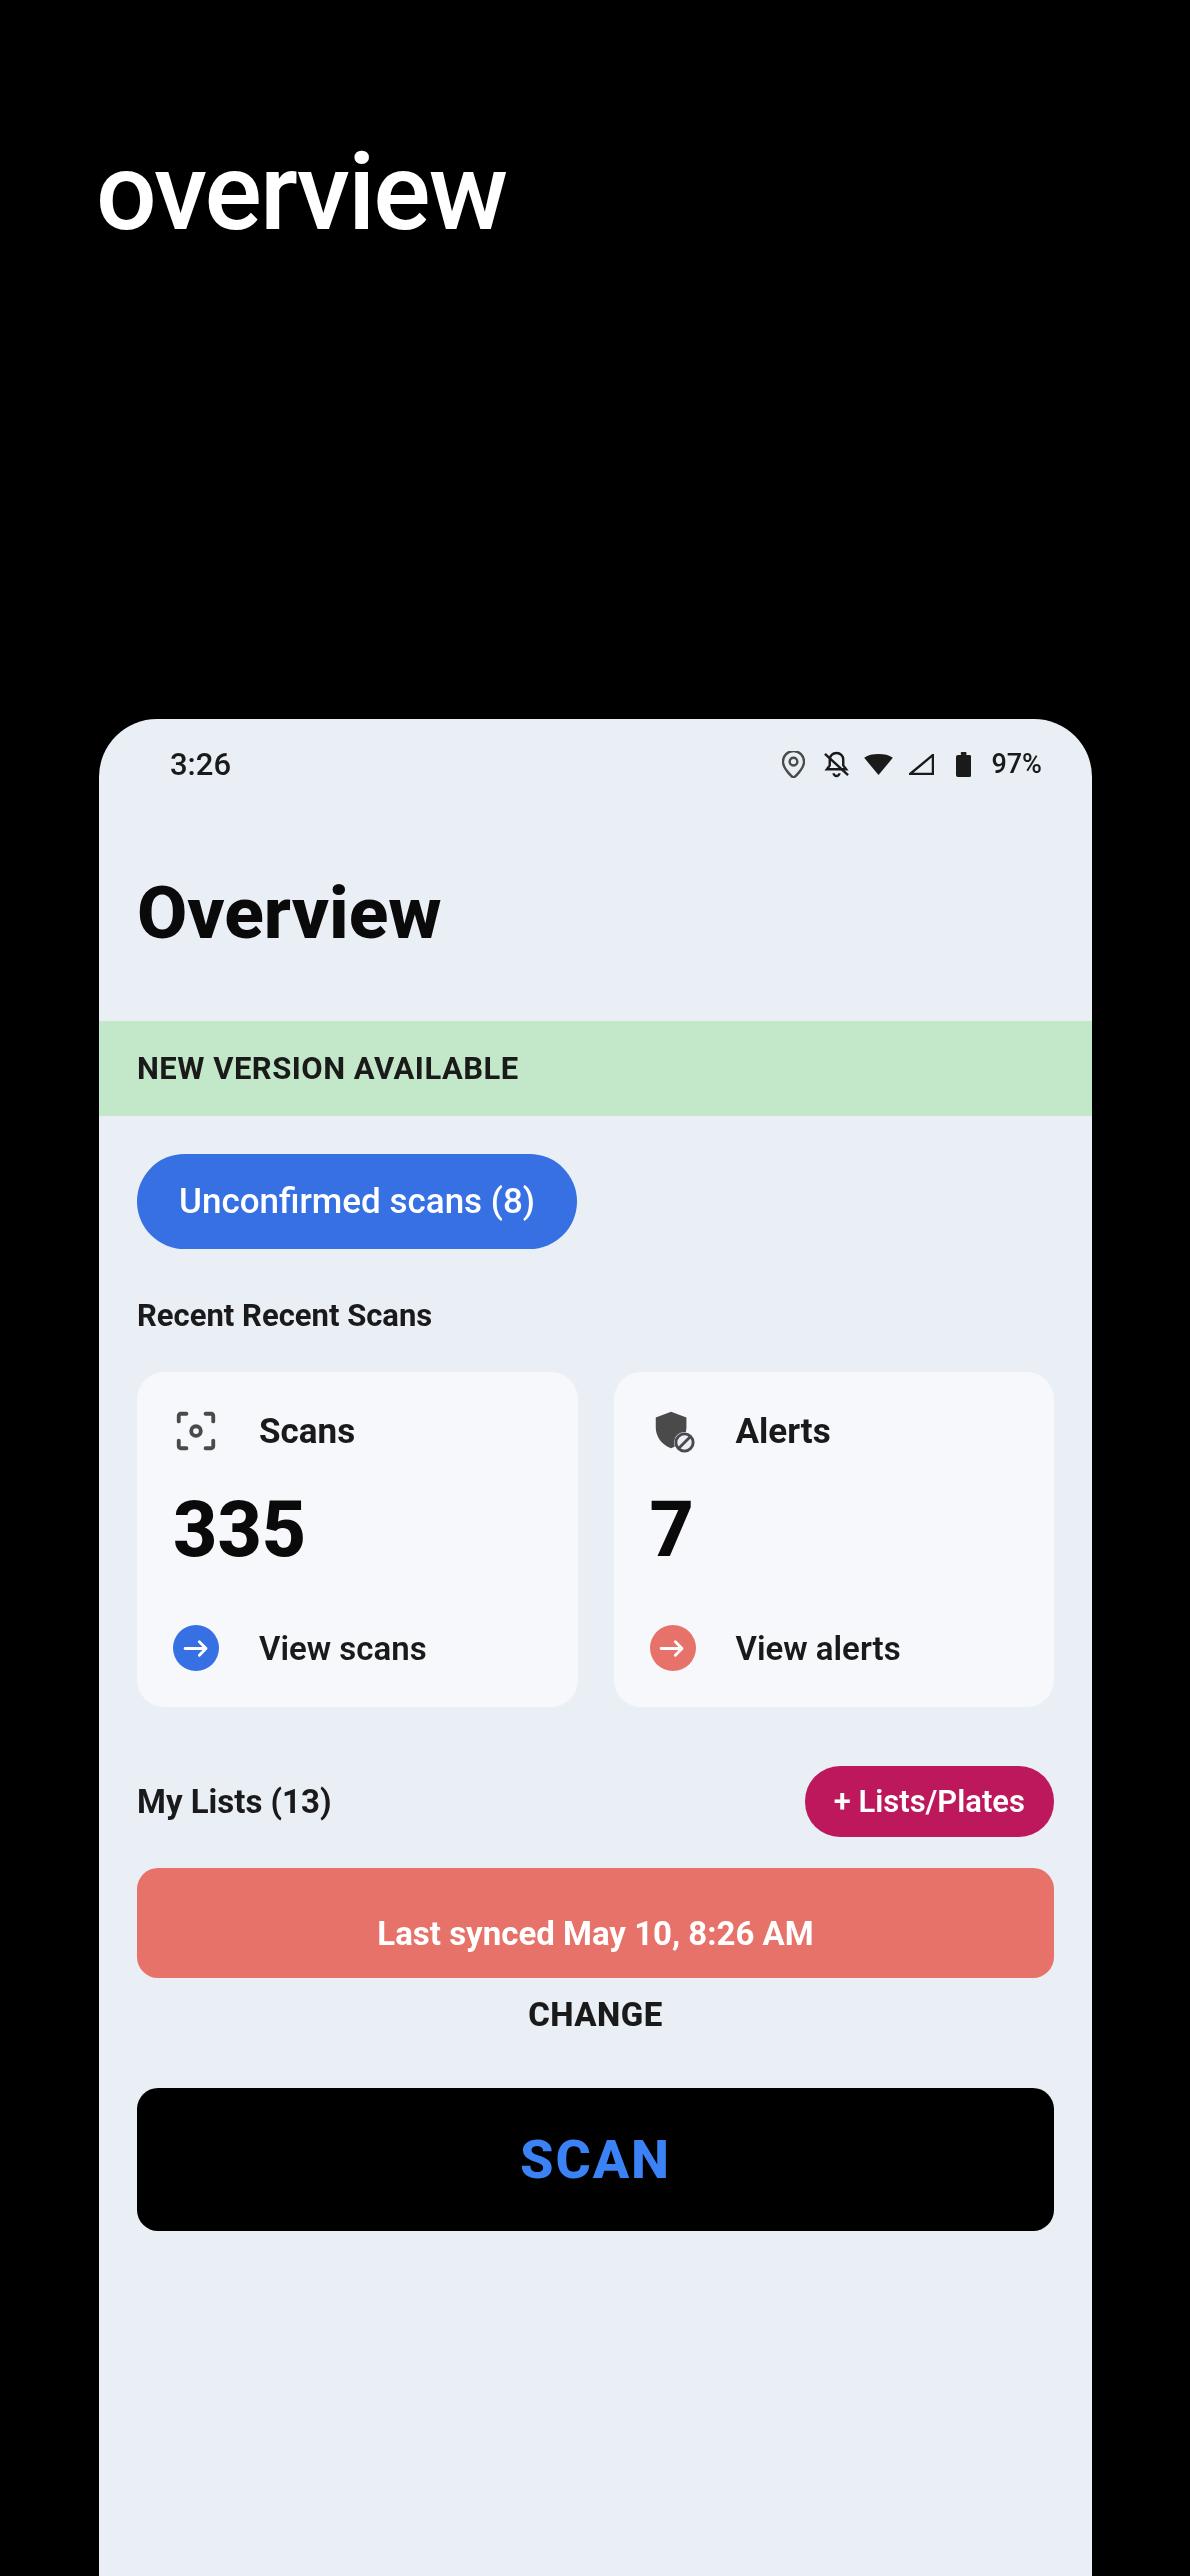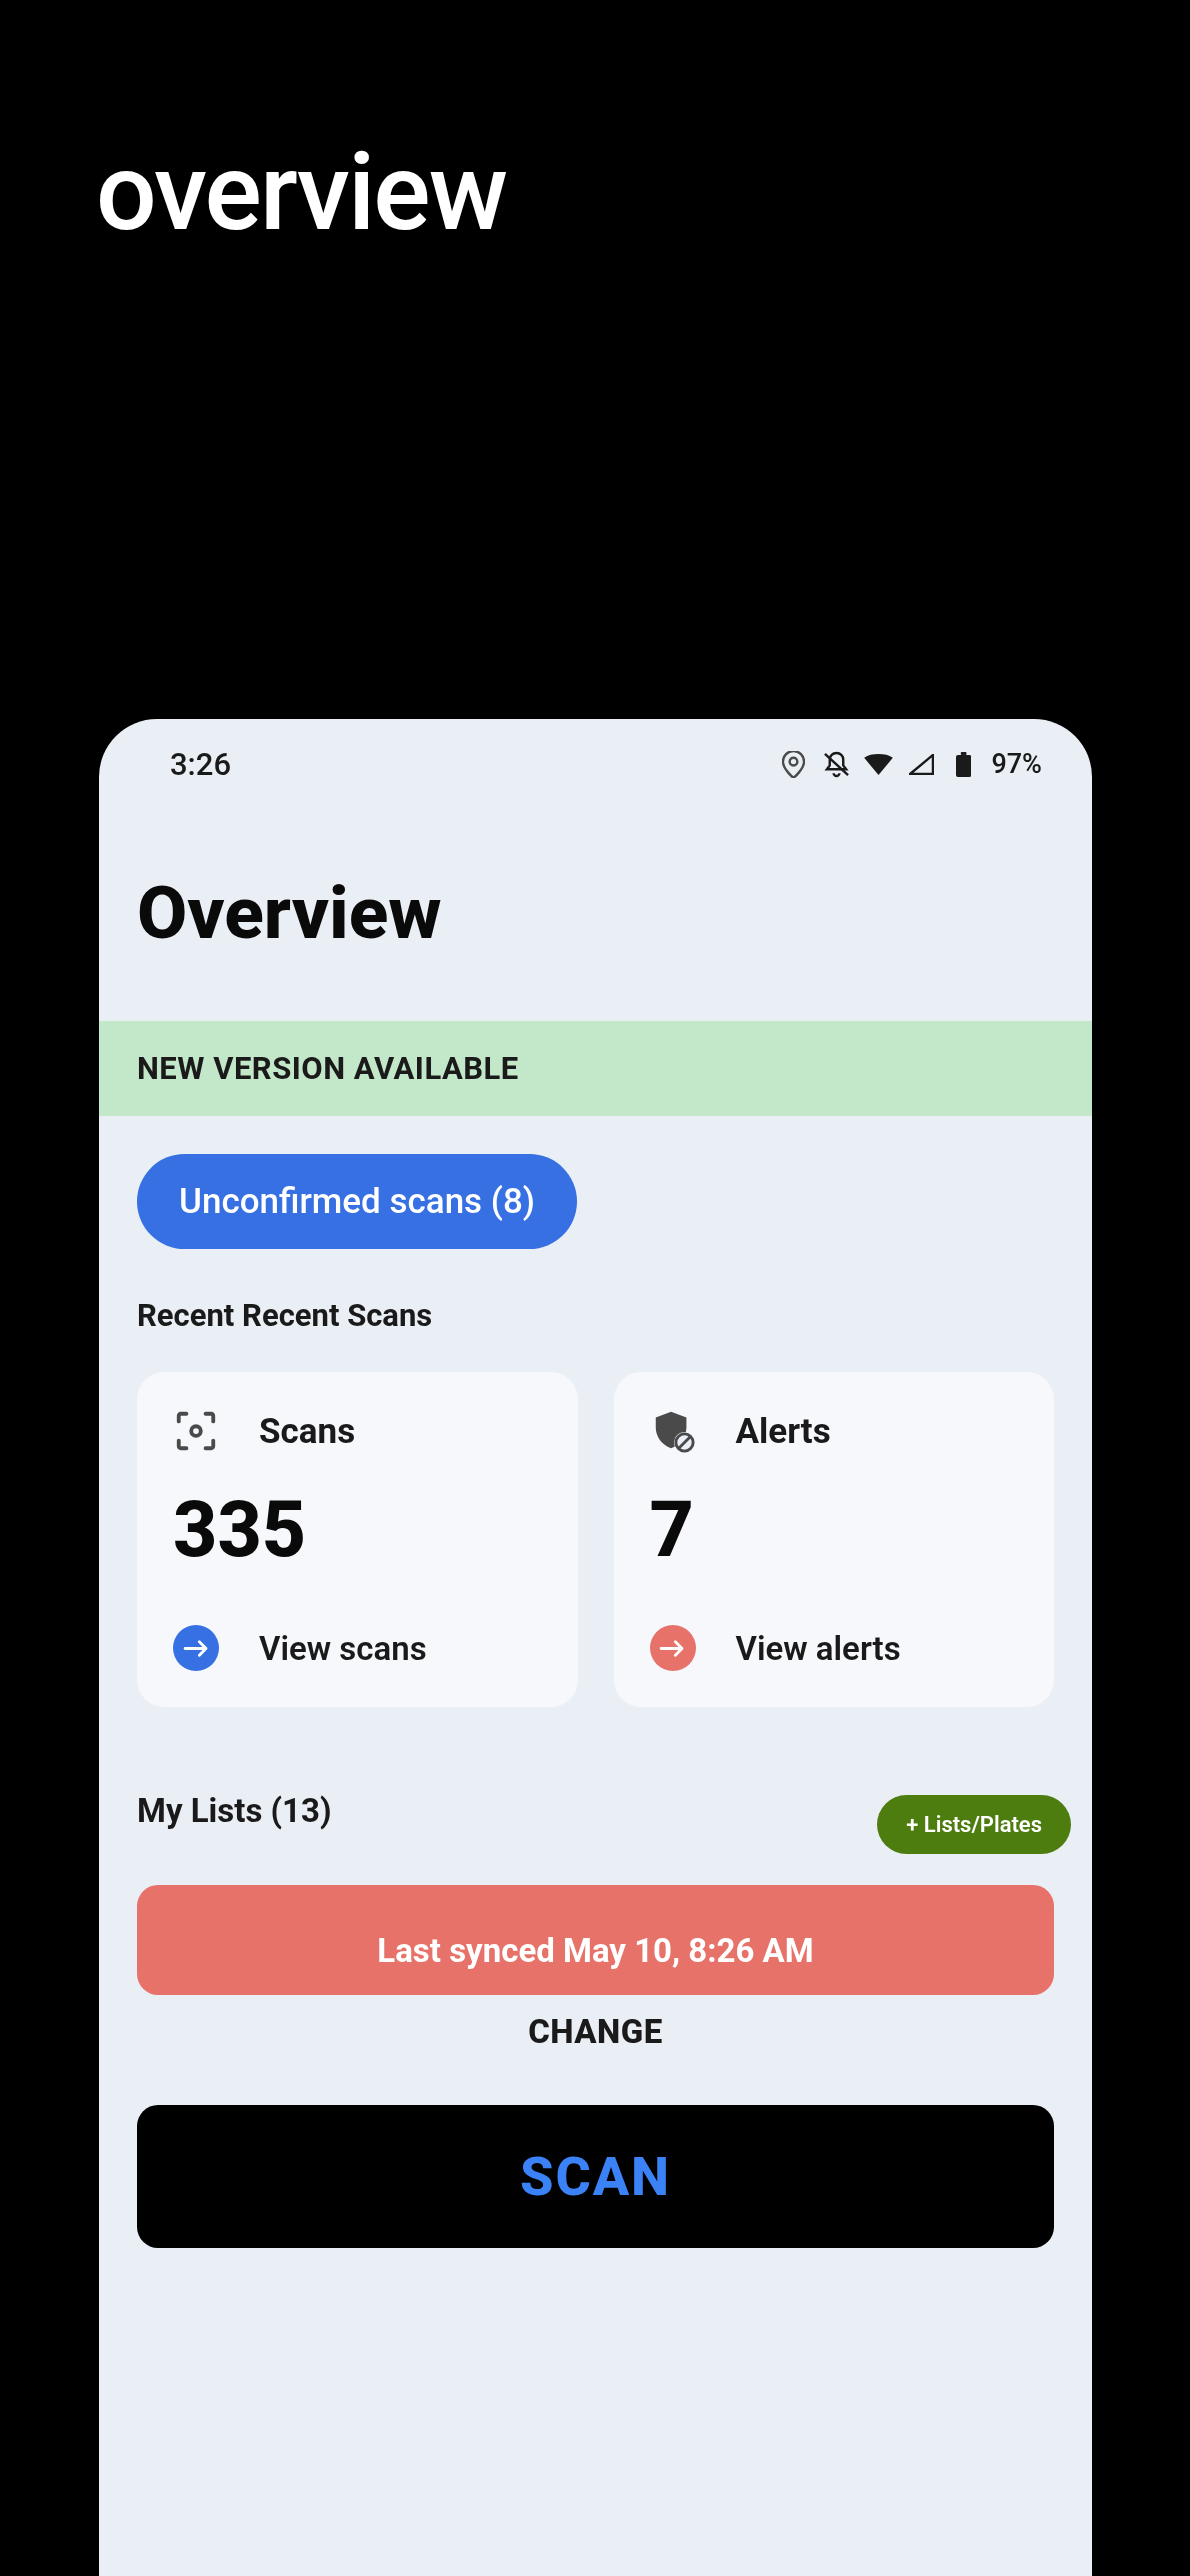--- a/index.html
+++ b/index.html
@@ -175,37 +175,36 @@
     .card-link-text {
       font-size: 33px;
       font-weight: 600;
       color: #1a1a1a;
     }
     
     .lists-header {
       display: flex;
       justify-content: space-between;
       align-items: center;
-      padding: 59px 21px 0 38px;
+      padding: 59px 38px 0 38px;
     }
     
     .lists-label {
       font-size: 33px;
       font-weight: 700;
       color: #1a1a1a;
     }
     
     .add-lists-pill {
-      background: #4d7c0f;
-      color: #ffffff;
-      font-size: 22px;
+      background: #be185d;
+      color: #ffffff;
+      font-size: 31px;
       font-weight: 600;
       padding: 17px 29px;
       border-radius: 35px;
-      margin-top: 29px;
     }
     
     .location-card {
       background: #e77269;
       margin: 31px 38px 0 38px;
       border-radius: 21px;
       padding: 29px 19px 25px;
       text-align: center;
     }
     

